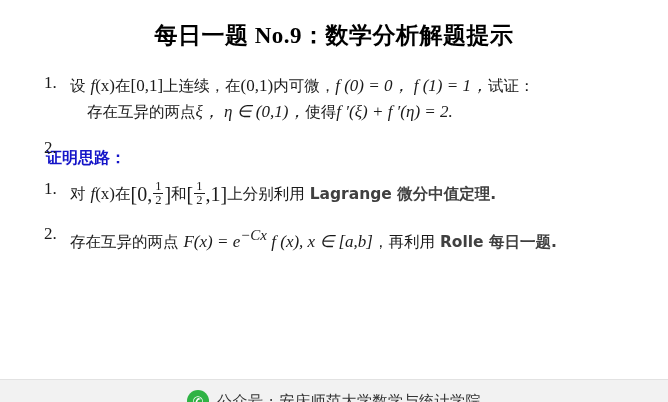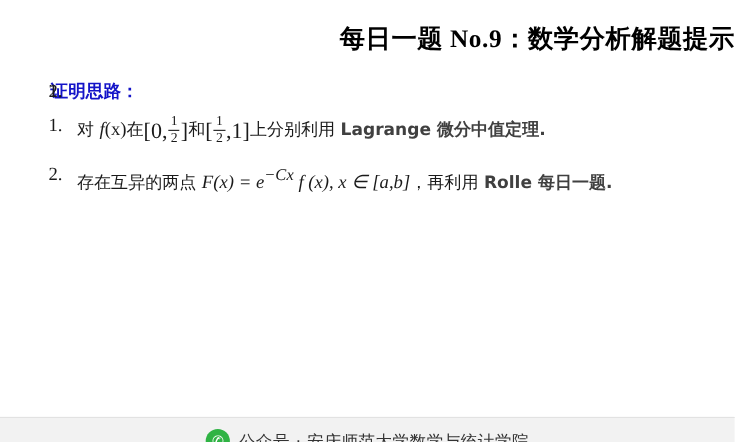--- a/index.html
+++ b/index.html
@@ -15,21 +15,21 @@
     overflow: hidden;
     position: relative;
   }
   .page {
     position: relative;
     width: 668px;
     height: 402px;
     box-sizing: border-box;
   }
   .title {
-    text-align: right;
+    text-align: center;
     font-family: "Liberation Serif", serif;
     font-weight: bold;
     font-size: 23px;
     letter-spacing: 0.5px;
     margin: 20px 0 0 0;
     color: #000000;
   }
   .content {
     margin: 22px 0 0 0;
     padding: 0 36px 0 44px;
@@ -173,20 +173,26 @@
 <div class="page">
 
   <h1 class="title">每日一题 No.9：数学分析解题提示</h1>
 
   <div class="content">
 
     <ol class="problem-list">
 
       <li>
         <span class="num">1.</span>
+        <div class="line">
+          <span class="cn">设 </span><span class="mi">f</span><span class="mo">(x)</span><span class="cn">在</span><span class="mn">[0,1]</span><span class="cn">上连续，在</span><span class="mn">(0,1)</span><span class="cn">内可微，</span><span class="mi">f (0) = 0，</span>&nbsp;<span class="mi">f (1) = 1，</span><span class="cn">试证：</span>
+        </div>
+        <div class="line indent">
+          <span class="cn">存在互异的两点</span><span class="mi">ξ，</span>&nbsp;<span class="mi">η ∈ (0,1)，</span><span class="cn">使得</span><span class="mi">f ′(ξ) + f ′(η) = 2.</span>
+        </div>
       </li>
 
       <li>
         <span class="num">2.</span>
       </li>
 
     </ol>
 
     <div class="section-head">证明思路：</div>
 

